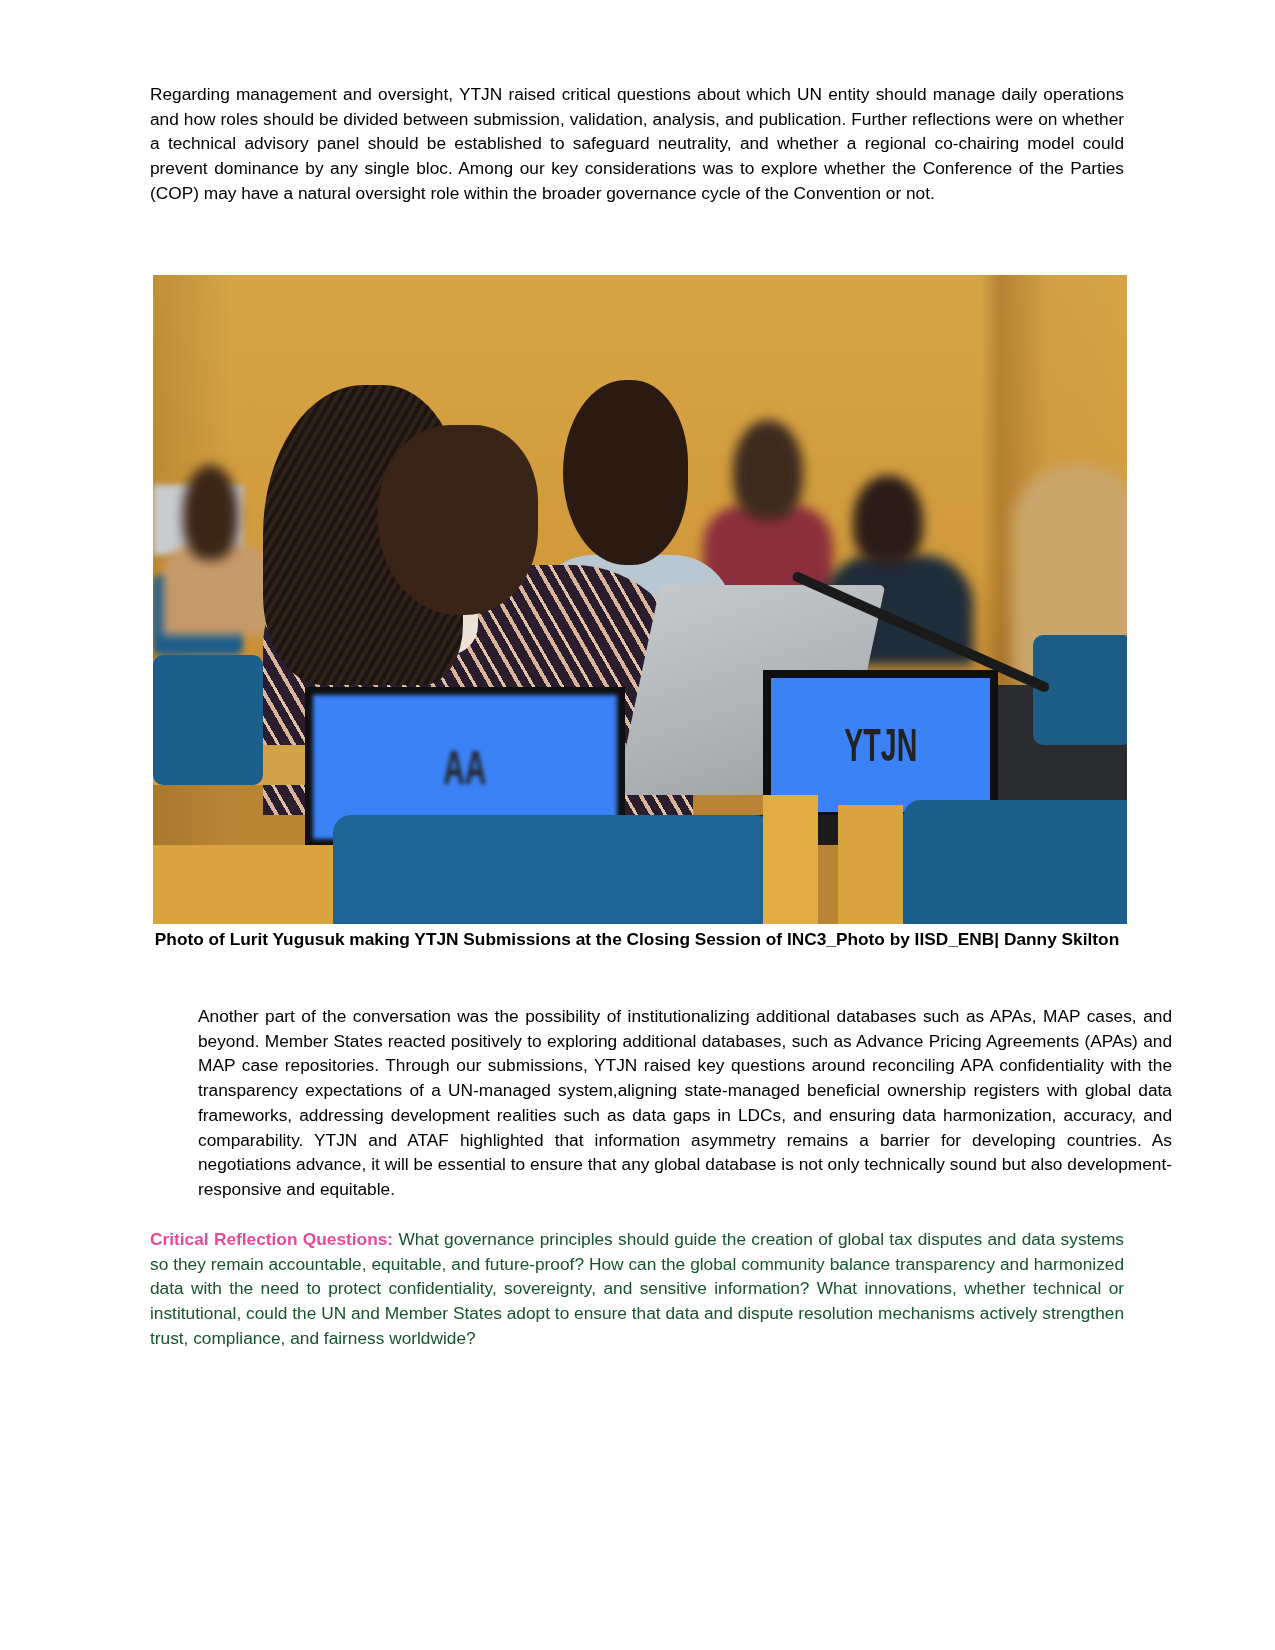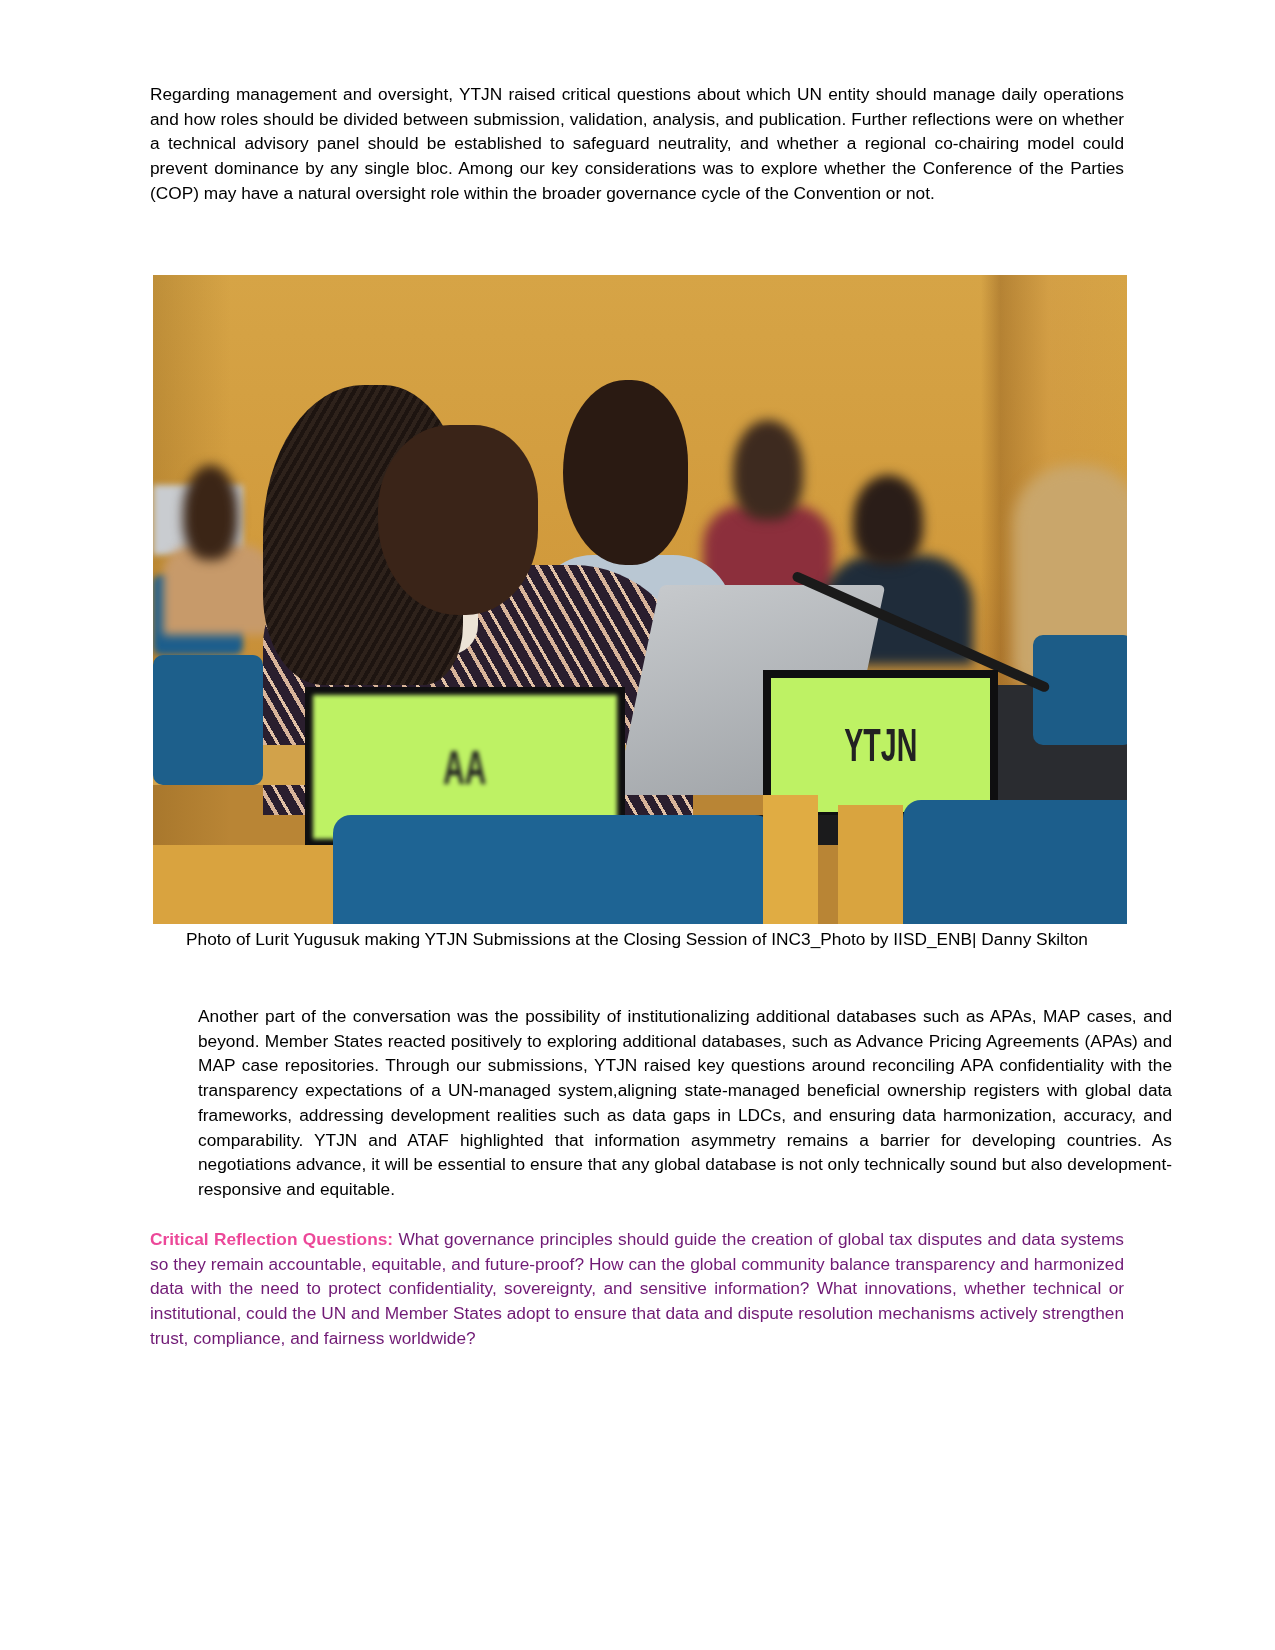--- a/index.html
+++ b/index.html
@@ -32,26 +32,26 @@
     #p1 { top: 82px; }
     #p2 { top: 1004px; margin-left: 48px; }
     #p3 { top: 1227px; }
     .caption {
       position: absolute;
       left: 150px;
       width: 974px;
       top: 927px;
       font-size: 17.3px;
       line-height: 24.7px;
-      font-weight: normal;
+      font-weight: bold;
       text-align: center;
       margin: 0;
     }
     .q-label { font-weight: bold; color: #ec4899; }
-    .q-text { color: #701a75; }
+    .q-text { color: #14532d; }
 
     
     .photo {
       position: absolute;
       left: 153px;
       top: 275px;
       width: 974px;
       height: 649px;
       overflow: hidden;
       background: linear-gradient(180deg, #d6a446 0%, #d19a3c 45%, #c68e38 60%, #b98535 70%);
@@ -87,21 +87,21 @@
     .cup { left: 880px; top: 395px; width: 35px; height: 28px; background: #f1f0ec; border-radius: 2px; }
     .mic-arm { left: 640px; top: 295px; width: 280px; height: 10px; background: #1a1a1a; transform-origin: left center; transform: rotate(24deg); border-radius: 5px; }
     .placard {
       background: #0f0f10;
       padding: 8px;
       box-sizing: border-box;
     }
     .placard-inner {
       position: absolute;
       left: 8px; top: 8px; right: 8px; bottom: 8px;
-      background: #bef264;
+      background: #3b82f6;
       display: flex;
       align-items: center;
       justify-content: center;
       font-family: "Liberation Sans", sans-serif;
       font-weight: bold;
       color: #222;
       transform: scaleX(0.62);
     }
     .placard-aa { left: 152px; top: 412px; width: 320px; height: 160px; }
     .placard-aa .placard-inner { font-size: 48px; filter: blur(2px); transform: none; }

